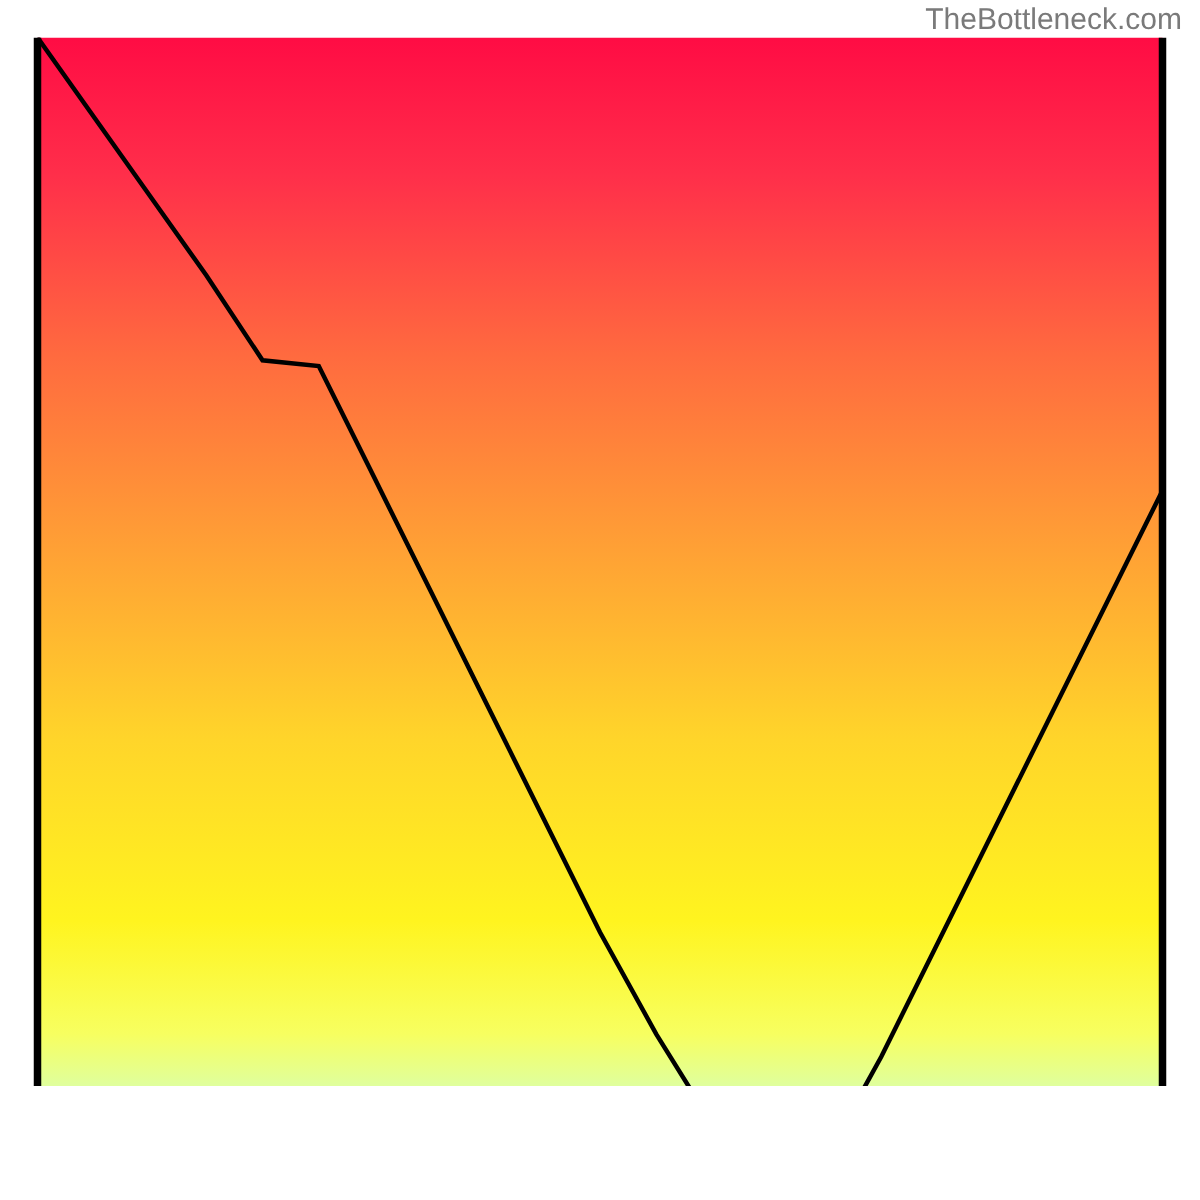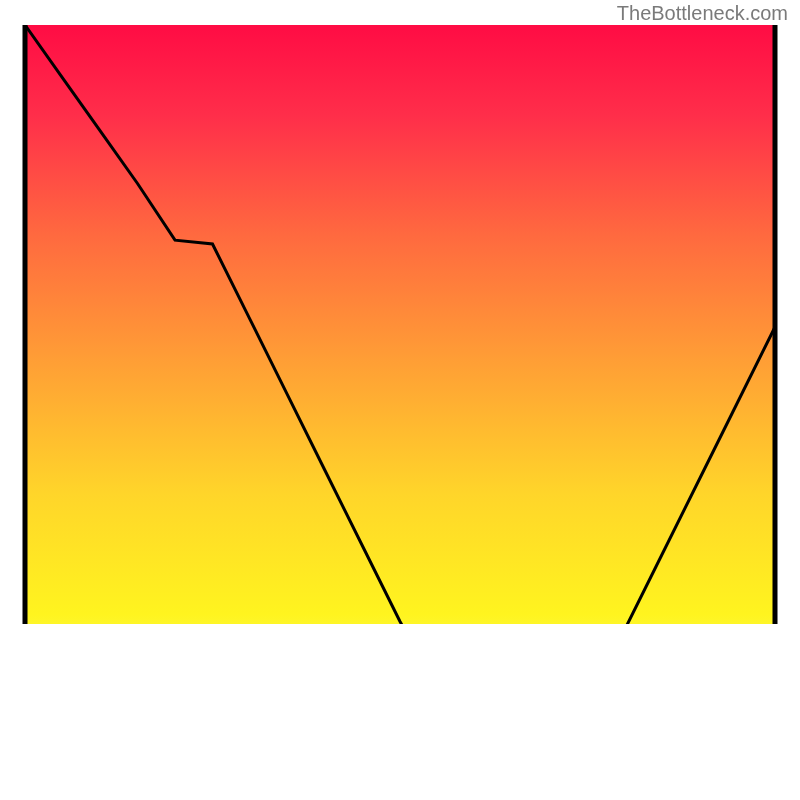--- a/index.html
+++ b/index.html
@@ -3,21 +3,21 @@
 <meta charset="utf-8">
 <style>
   body {
     margin: 0;
     padding: 0;
     background: #ffffff;
     font-family: Arial, sans-serif;
   }
   .container {
     width: 800px;
-    height: 624px;
+    height: 724px;
     position: relative;
   }
   .watermark {
     position: absolute;
     top: 2px;
     right: 12px;
     color: #7a7a7a;
     font-size: 20px;
     font-family: Arial, sans-serif;
     z-index: 10;

